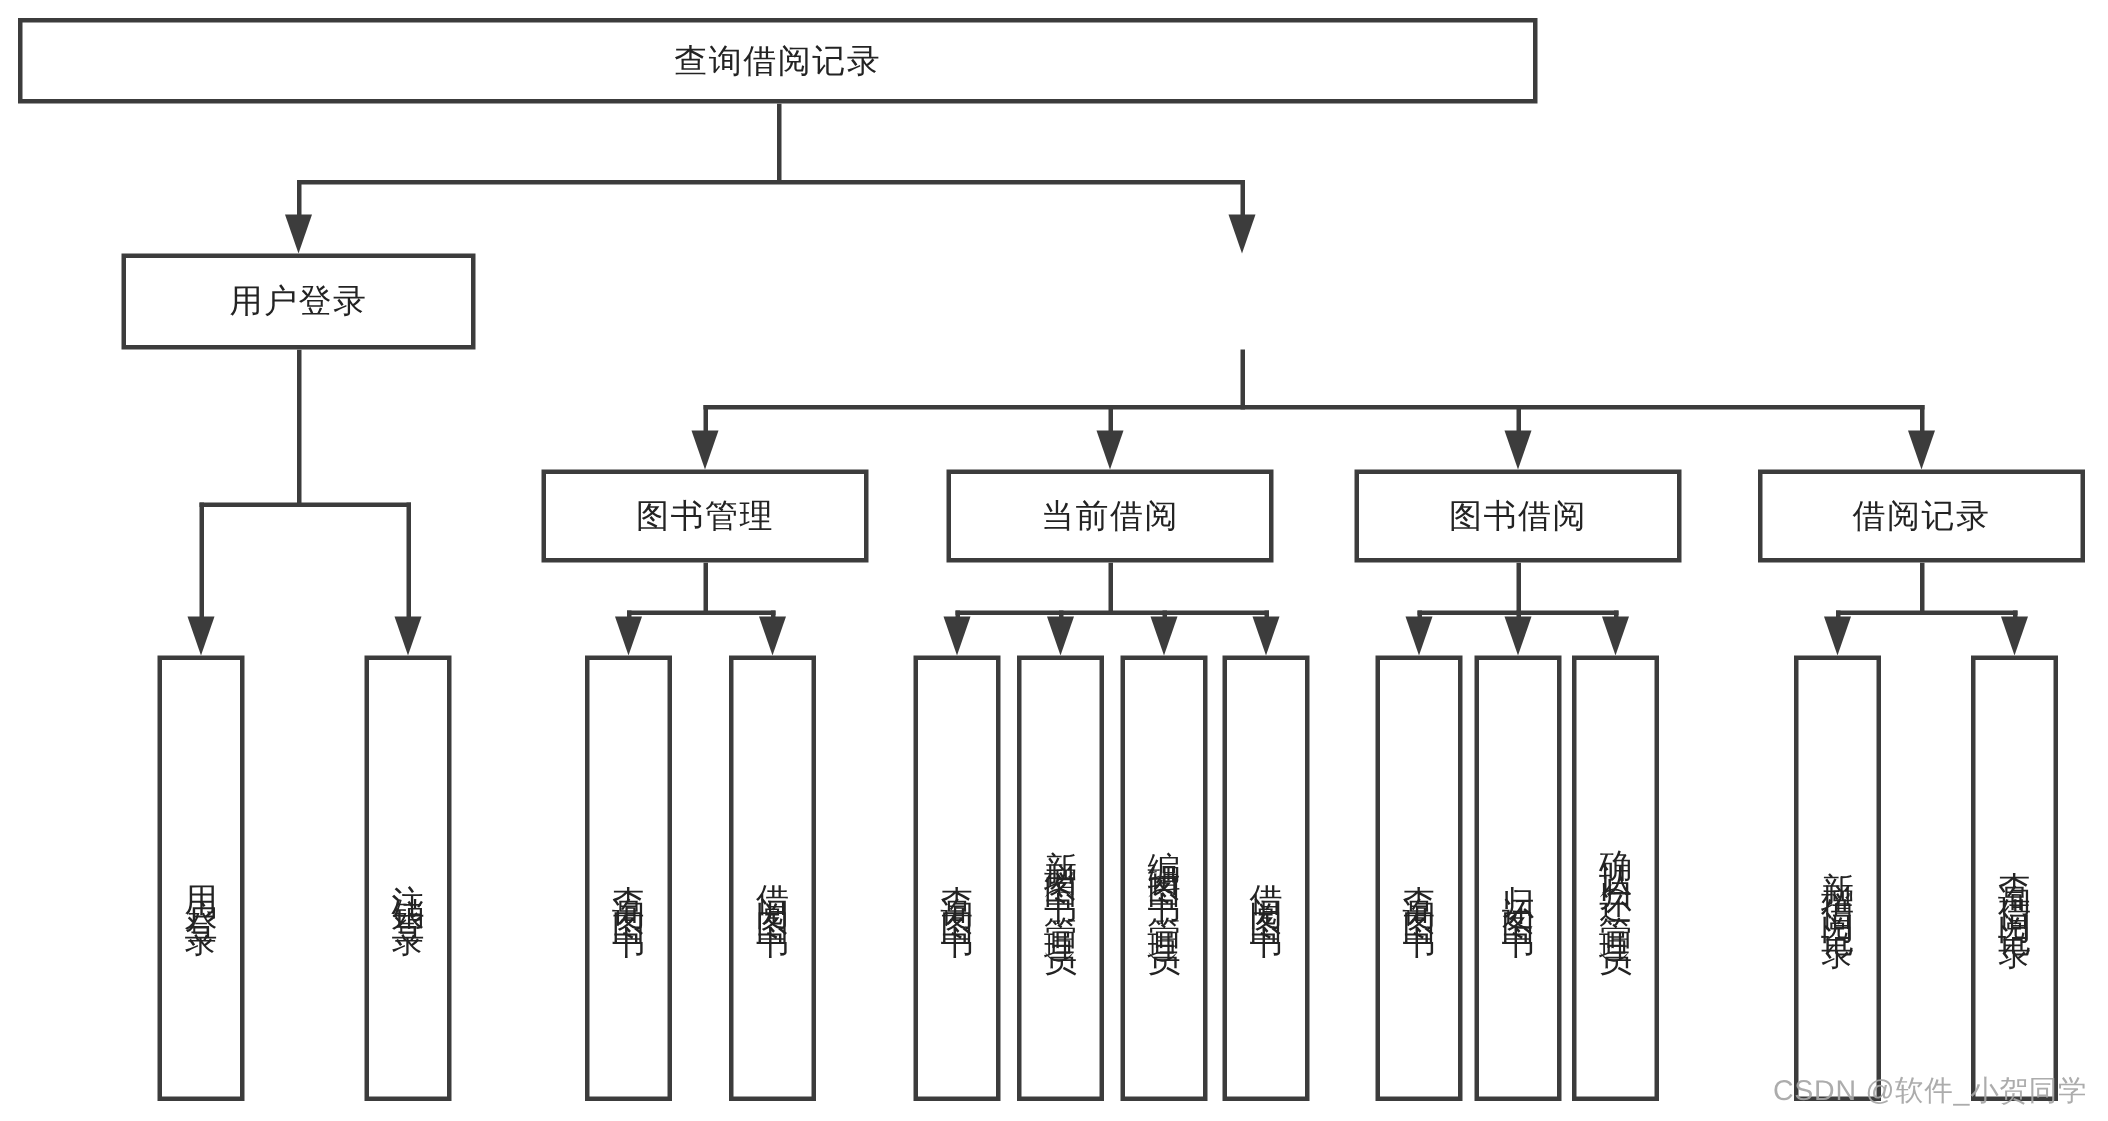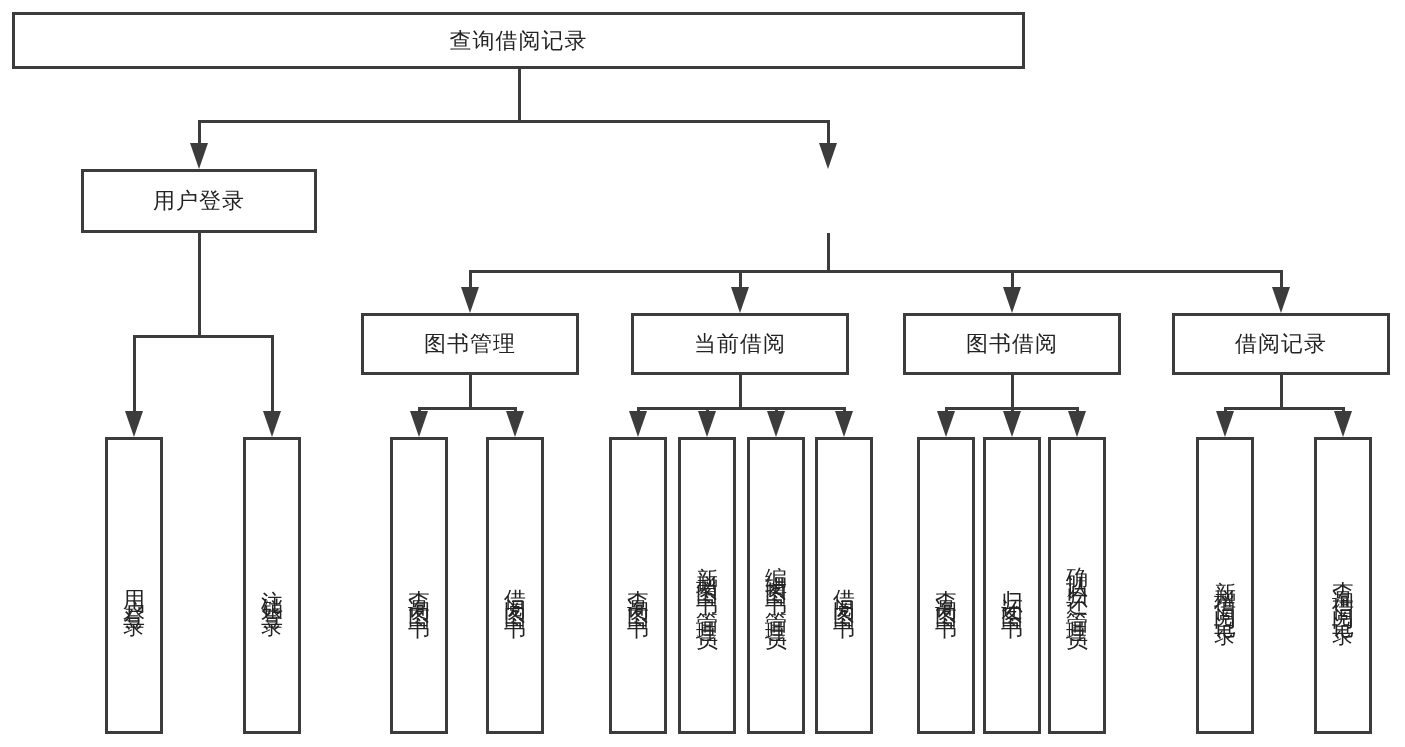--- a/index.html
+++ b/index.html
@@ -156,14 +156,15 @@
     <span class="vlabel">确认归还（管理员）</span>
   </div>
 
   <div class="box vbox" style="left:1196px; top:437px; width:58px; height:297px;">
     <span class="vlabel">新增借阅记录</span>
   </div>
   <div class="box vbox" style="left:1314px; top:437px; width:58px; height:297px;">
     <span class="vlabel">查询借阅记录</span>
   </div>
 
+  <div class="watermark">CSDN @软件_小贺同学</div>
 
 </div>
 
 </body></html>

